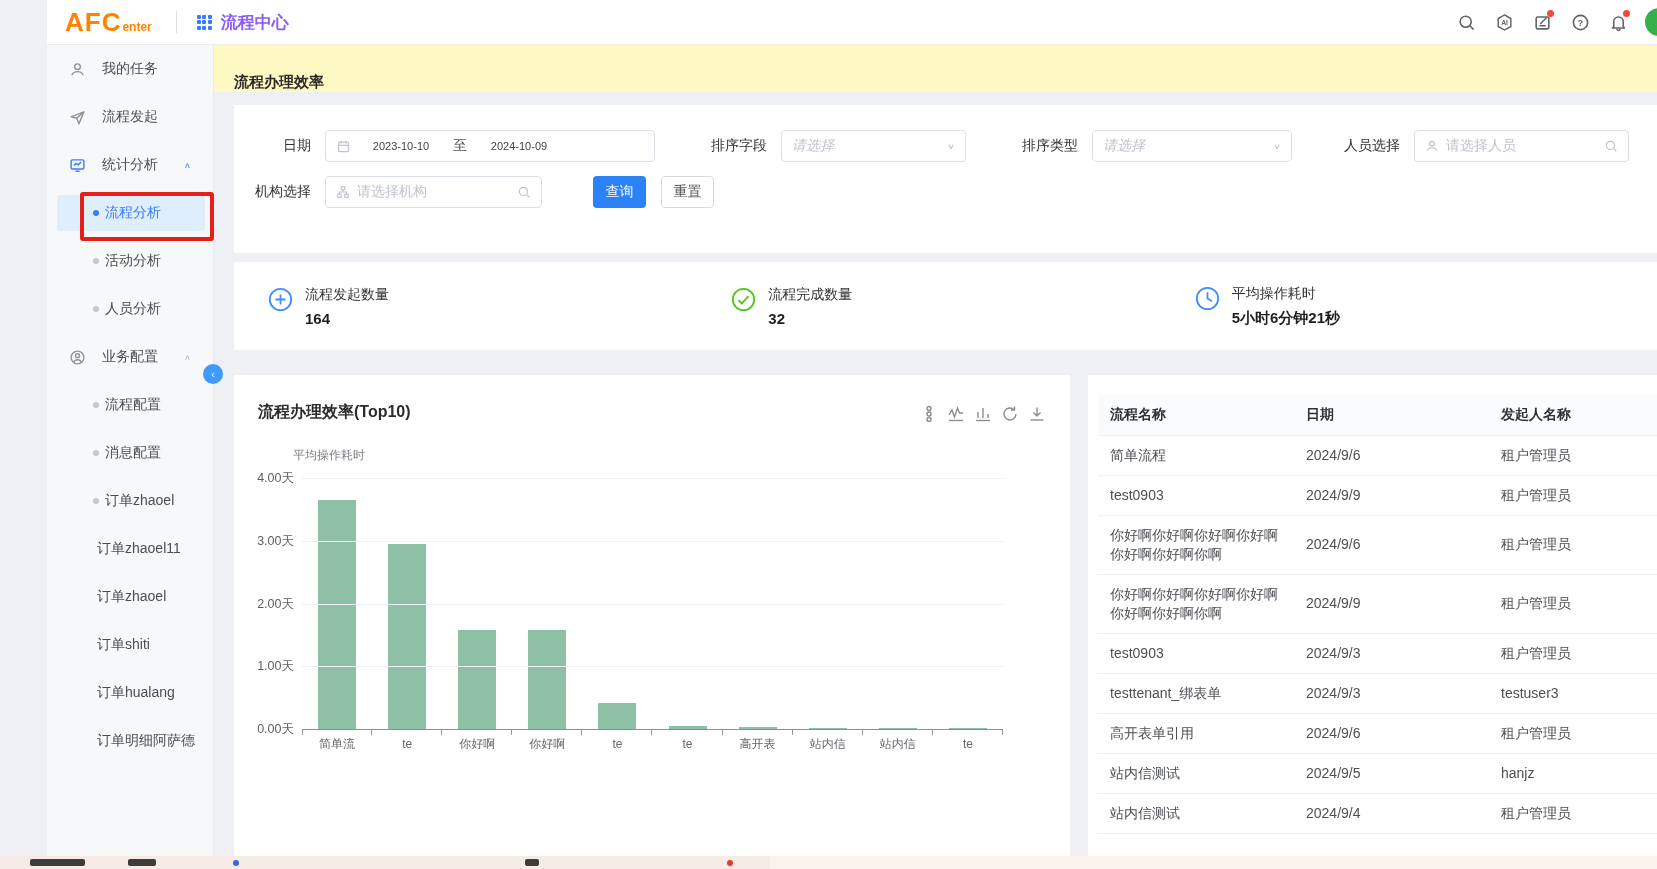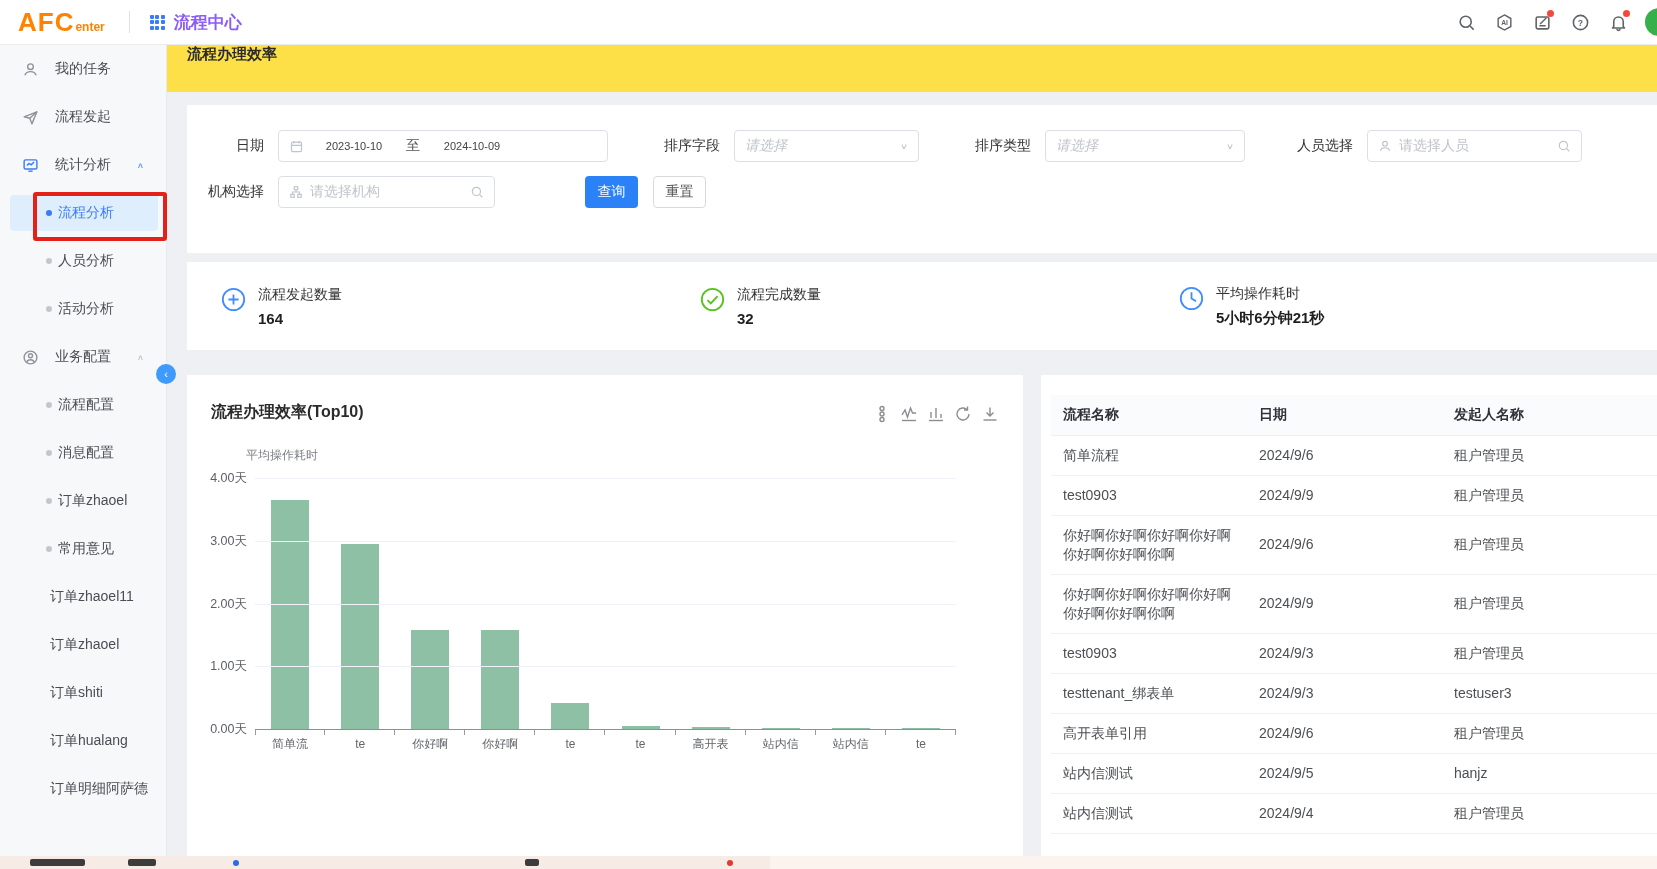--- a/index.html
+++ b/index.html
@@ -1,18 +1,18 @@
 <!DOCTYPE html>
 <html><head>
 <meta charset="utf-8">
 <style>
   * { margin:0; padding:0; box-sizing:border-box; }
   html,body { width:1657px; height:869px; overflow:hidden; }
   body { font-family:"Liberation Sans","DejaVu Sans",sans-serif; font-size:14px; color:#333; background:#eef0f4; }
-  .app { width:1657px; height:869px; display:flex; flex-direction:column; position:relative; }
+  .app { width:1657px; height:869px; display:flex; flex-direction:column; position:relative;padding-left:47px; }
 
   
   .topbar { height:45px; background:#fff; border-bottom:1px solid #ececec; display:flex; align-items:center; flex:none; position:relative; z-index:3; }
   .logo { display:flex; align-items:baseline; padding:0 24px 0 18px; cursor:default; }
   .logo-main { color:#ff8200; font-size:26px; font-weight:bold; letter-spacing:1px; }
   .logo-suffix { color:#ff8200; font-size:12px; font-weight:bold; margin-left:1px; }
   .topbar-divider { width:1px; height:22px; background:#e0e0e0; margin-right:20px; }
   .grid-icon { width:15px; height:15px; display:grid; grid-template-columns:repeat(3,1fr); gap:1.5px; margin-right:9px; }
   .grid-icon span { background:#3a7bfa; border-radius:1px; }
   .app-title { font-size:17px; font-weight:bold; color:#8b5cf6; }
@@ -38,21 +38,21 @@
   .side-item.sub2 { padding-left:50px; }
   .side-item.active-pill { position:relative; }
   .side-item.active-pill .pill { position:absolute; left:10px; right:8px; top:6px; bottom:6px; background:#dfeefc; border-radius:4px; }
   .side-item.active-pill .bullet { background:#3a7bfa; z-index:1; }
   .side-item.active-pill .lbl { color:#3a7bfa; z-index:1; }
   .annotation-box { position:absolute; left:33px; top:147px; width:134px; height:49px; border:4px solid #e32119; border-radius:3px; z-index:6; pointer-events:none; }
   .collapse-btn { position:absolute; top:319px; right:-10px; width:20px; height:20px; border-radius:50%; background:#3f9bfb; color:#fff; display:flex; align-items:center; justify-content:center; font-size:11px; z-index:7; cursor:pointer; }
 
   
   .main { flex:1; min-width:0; display:flex; flex-direction:column; background:#eef0f4; }
-  .page-title-bar { height:47px; background:#fde047; display:flex; align-items:flex-start; padding-left:20px; flex:none;font-family:Liberation Mono, monospace; }
+  .page-title-bar { height:47px; background:#fef9c3; display:flex; align-items:flex-end; padding-left:20px; flex:none;font-family:Liberation Mono, monospace; }
   .page-title { font-size:15px; font-weight:bold; color:#2b2b2b; }
   .content { flex:1; min-height:0; padding:13px 0 0 20px; display:flex; flex-direction:column; }
 
   
   .filter-card { background:#fff; height:148px; flex:none; padding-top:25px; }
   .f-row { display:flex; align-items:center; height:32px; margin-bottom:14px; }
   .f-label { width:77px; text-align:right; color:#333; flex:none; }
   .ctl { height:32px; border:1px solid #dcdfe6; border-radius:4px; background:#fff; display:flex; align-items:center; margin-left:14px; }
   .ctl svg { flex:none; }
   .placeholder { color:#c0c4cc; }
@@ -63,21 +63,21 @@
   .select .placeholder { flex:1; }
   .sel-chevron { color:#c0c4cc; font-size:11px; transform:scaleY(.7); }
   .sort-field { width:185px; }
   .sort-type { width:200px; margin-left:14px; }
   .gap-lg { margin-left:26px; }
   .pick { padding:0 10px; gap:7px; cursor:pointer; }
   .pick .placeholder { flex:1; }
   .person-pick { width:215px; }
   .org-pick { width:217px; }
   .btn { height:32px; width:53px; border-radius:4px; border:1px solid transparent; font-size:14px; cursor:pointer; font-family:inherit; }
-  .btn-primary { background:#2b82f7; color:#fff; margin-left:90px; }
+  .btn-primary { background:#2b82f7; color:#fff; margin-left:51px; }
   .btn-plain { background:#fff; color:#555; border-color:#d9d9d9; margin-left:15px; }
 
   
   .stats-card { background:#fff; height:88px; flex:none; margin-top:9px; display:flex; align-items:center; padding-left:33px; }
   .stat { flex:1; display:flex; gap:11px; }
   .stat svg { width:27px; height:27px; flex:none; }
   .stat-label { color:#333; font-size:14px; margin-bottom:6px; }
   .stat-value { font-size:15px; font-weight:bold; color:#1f1f1f; }
 
   
@@ -202,25 +202,25 @@
         <span class="lbl">统计分析</span>
         <span class="chevron blue">∧</span>
       </div>
       <div class="side-item sub active-pill">
         <span class="pill"></span>
         <span class="bullet"></span>
         <span class="lbl">流程分析</span>
       </div>
       <div class="side-item sub">
         <span class="bullet"></span>
-        <span class="lbl">人员分析</span>
+        <span class="lbl">活动分析</span>
       </div>
       <div class="side-item sub">
         <span class="bullet"></span>
-        <span class="lbl">活动分析</span>
+        <span class="lbl">人员分析</span>
       </div>
       <div class="side-item top">
         <span class="s-icon"><svg viewBox="0 0 24 24" fill="none" stroke="#909399" stroke-width="2">
               <circle cx="12" cy="12" r="9"></circle>
               <circle cx="12" cy="9.5" r="2.8"></circle>
               <path d="M6.8 18.5c1-2.8 3.7-3.3 5.2-3.3s4.2.5 5.2 3.3"></path>
             </svg></span>
         <span class="lbl">业务配置</span>
         <span class="chevron">∧</span>
       </div>
@@ -228,24 +228,20 @@
         <span class="bullet"></span>
         <span class="lbl">流程配置</span>
       </div>
       <div class="side-item sub">
         <span class="bullet"></span>
         <span class="lbl">消息配置</span>
       </div>
       <div class="side-item sub">
         <span class="bullet"></span>
         <span class="lbl">订单zhaoel</span>
-      </div>
-      <div class="side-item sub">
-        <span class="bullet"></span>
-        <span class="lbl">常用意见</span>
       </div>
       <div class="side-item sub2">
         <span class="lbl">订单zhaoel11</span>
       </div>
       <div class="side-item sub2">
         <span class="lbl">订单zhaoel</span>
       </div>
       <div class="side-item sub2">
         <span class="lbl">订单shiti</span>
       </div>

